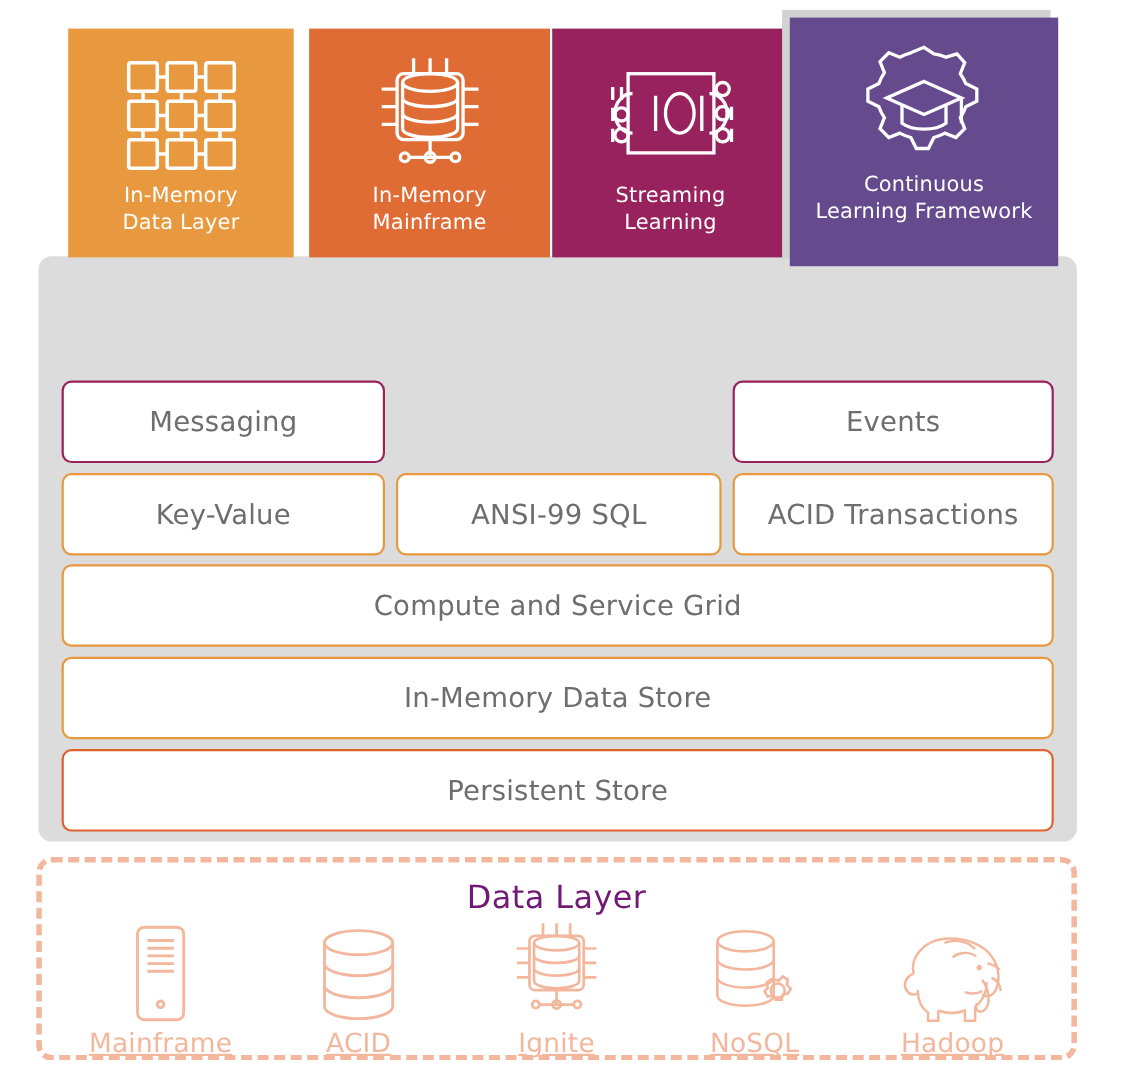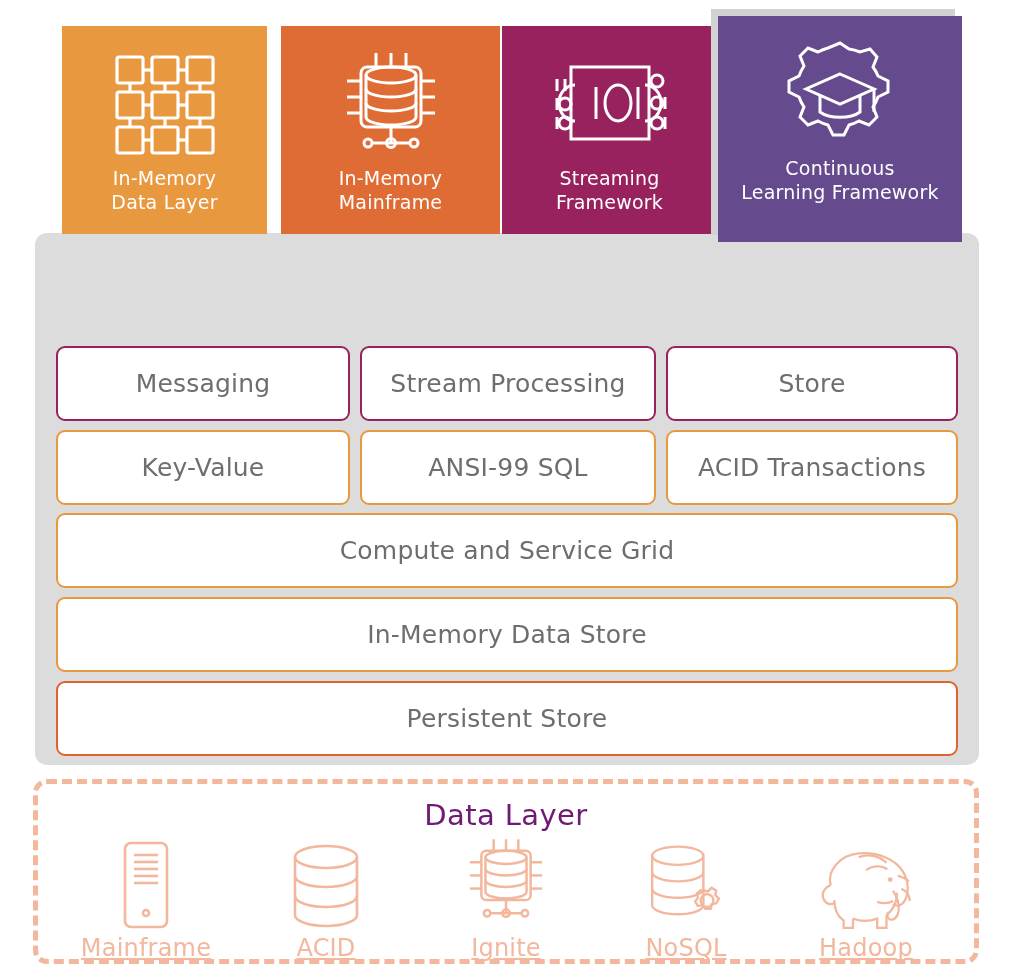--- a/index.html
+++ b/index.html
@@ -167,21 +167,21 @@
           <circle cx="30" cy="66" r="6"></circle>
           <circle cx="122" cy="24" r="6"></circle>
           <line x1="130" y1="40" x2="130" y2="52"></line>
           <circle cx="122" cy="46" r="6"></circle>
           <line x1="130" y1="60" x2="130" y2="72"></line>
           <circle cx="122" cy="66" r="6"></circle>
         </svg>
       </div>
       <div class="cap">
         <div>Streaming</div>
-        <div>Framework</div>
+        <div>Learning</div>
       </div>
     </div>
 
     <div class="tile t3 raised" style="background:#654a8e">
       <div class="ic">
         <svg width="116" height="114" viewBox="0 0 116 114" fill="none" stroke="#ffffff" stroke-width="3">
           <path d="M58 5 l9 6 a43 43 0 0 1 11 3 l10 -3 l7 8 l-4 10 a43 43 0 0 1 5 9 l10 5 l0 11 l-10 5 a43 43 0 0 1 -5 10 l4 10 l-8 8 l-10 -4 a43 43 0 0 1 -10 4 l-5 10 l-11 0 l-5 -10 a43 43 0 0 1 -10 -4 l-10 4 l-8 -8 l4 -10 a43 43 0 0 1 -5 -10 l-10 -5 l0 -11 l10 -5 a43 43 0 0 1 5 -10 l-4 -10 l8 -8 l10 4 a43 43 0 0 1 10 -4 z"></path>
           <path d="M58 36 L92 51 L58 66 L24 51 Z"></path>
           <path d="M38 58 v16 a24 12 0 0 0 40 0 v-16"></path>
           <line x1="92" y1="51" x2="92" y2="74"></line>
@@ -192,25 +192,22 @@
         <div>Learning Framework</div>
       </div>
     </div>
 
   </div>
 
 
   <div class="box r1 c0 bd-magenta">
     <span class="lbl">Messaging</span>
   </div>
-  <div class="box r1 c1 bd-magenta">
-    <span class="lbl">Stream Processing</span>
-  </div>
   <div class="box r1 c2 bd-magenta">
-    <span class="lbl">Store</span>
+    <span class="lbl">Events</span>
   </div>
 
   <div class="box r2 c0 bd-orange">
     <span class="lbl">Key-Value</span>
   </div>
   <div class="box r2 c1 bd-orange">
     <span class="lbl">ANSI-99 SQL</span>
   </div>
   <div class="box r2 c2 bd-orange">
     <span class="lbl">ACID Transactions</span>

